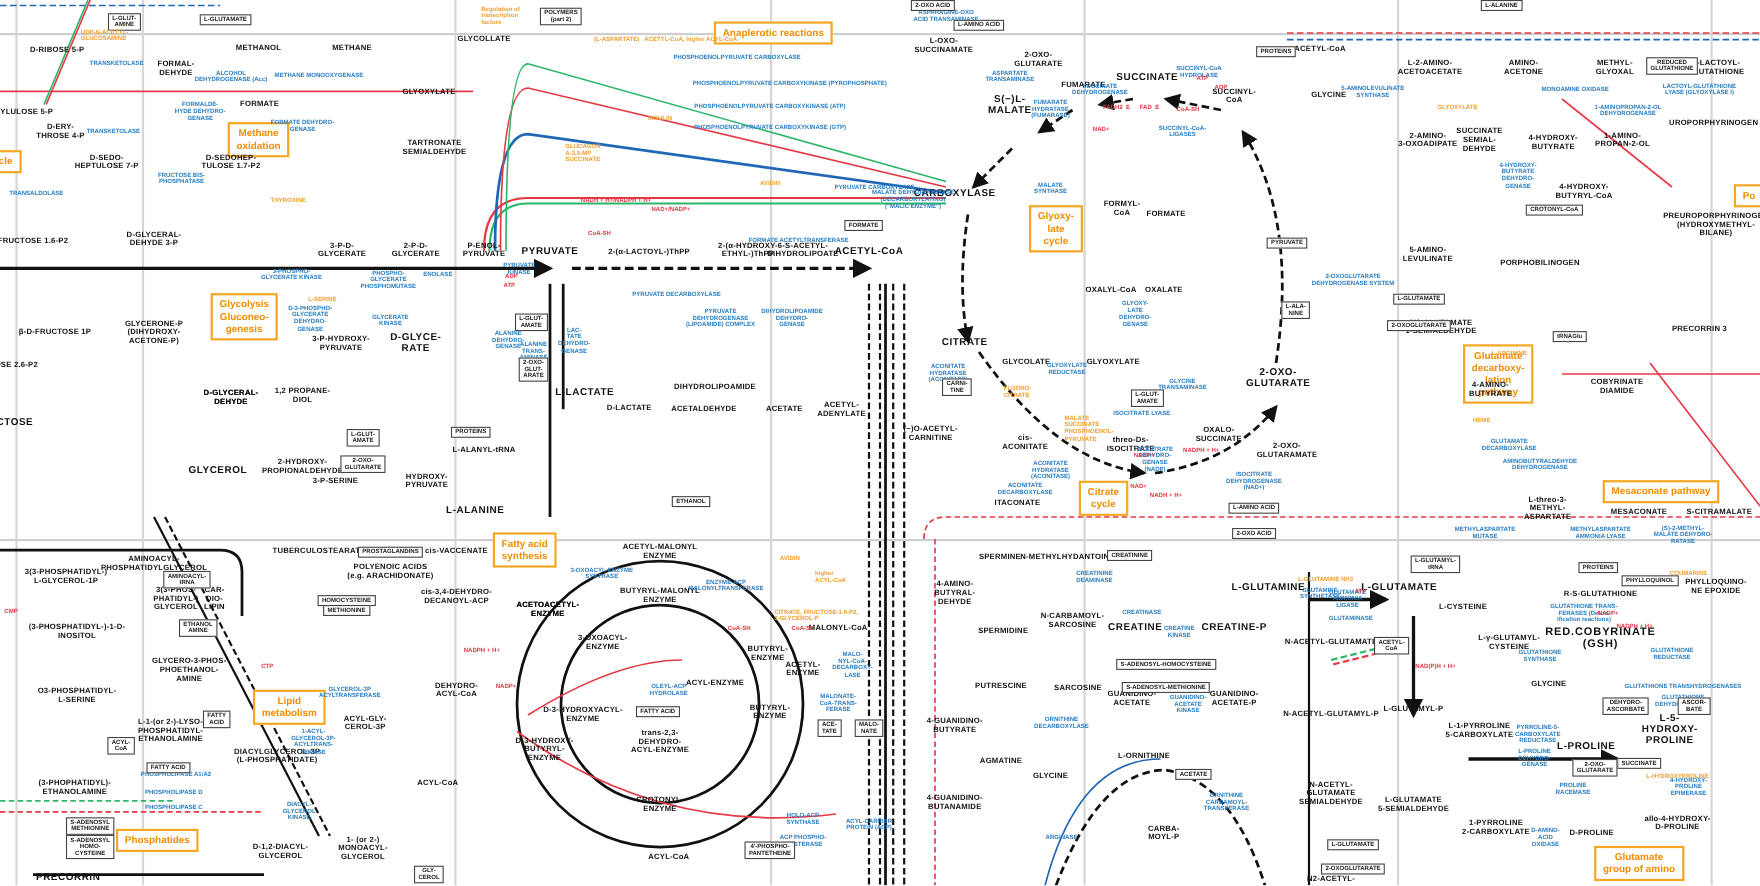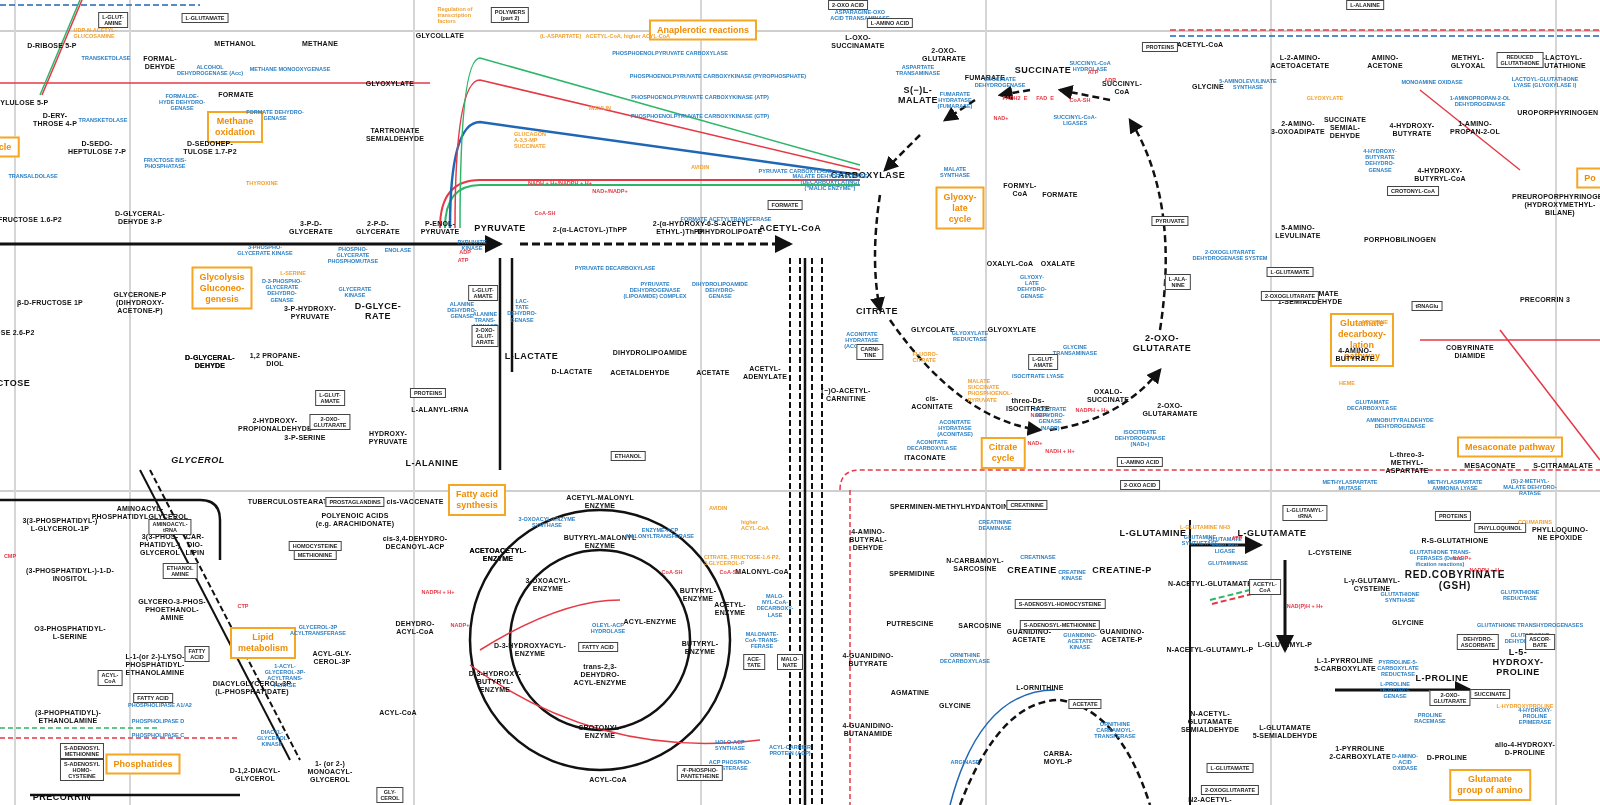--- a/index.html
+++ b/index.html
@@ -143,21 +143,21 @@
     <div class="node " style="left: 1012px; top: 330px; transform: translate(-50%, -50%);">GLYOXYLATE</div>
     <div class="node " style="left: 1028px; top: 405px; transform: translate(-50%, -50%);">threo-Ds-
 ISOCITRATE</div>
     <div class="node " style="left: 1108px; top: 396px; transform: translate(-50%, -50%);">OXALO-
 SUCCINATE</div>
     <div class="node " style="left: 932px; top: 403px; transform: translate(-50%, -50%);">cis-
 ACONITATE</div>
     <div class="node big" style="left: 512px; top: 356px; transform: translate(-50%, -50%); padding-left: 39px;">L-LACTATE</div>
     <div class="node " style="left: 572px; top: 372px; transform: translate(-50%, -50%);">D-LACTATE</div>
     <div class="node big" style="left: 432px; top: 463px; transform: translate(-50%, -50%);">L-ALANINE</div>
-    <div class="node big" style="left: 198px; top: 460px; transform: translate(-50%, -50%); font-style: italic;">GLYCEROL</div>
+    <div class="node big" style="left: 198px; top: 427px; transform: translate(-50%, -50%);">GLYCEROL</div>
     <div class="node big" style="left: 378px; top: 311px; transform: translate(-50%, -50%);">D-GLYCE-
 RATE</div>
     <div class="node " style="left: 440px; top: 228px; transform: translate(-50%, -50%);">P-ENOL-
 PYRUVATE</div>
     <div class="node " style="left: 378px; top: 228px; transform: translate(-50%, -50%);">2-P-D-
 GLYCERATE</div>
     <div class="node " style="left: 311px; top: 228px; transform: translate(-50%, -50%);">3-P-D-
 GLYCERATE</div>
     <div class="node " style="left: 310px; top: 313px; transform: translate(-50%, -50%);">3-P-HYDROXY-
 PYRUVATE</div>

